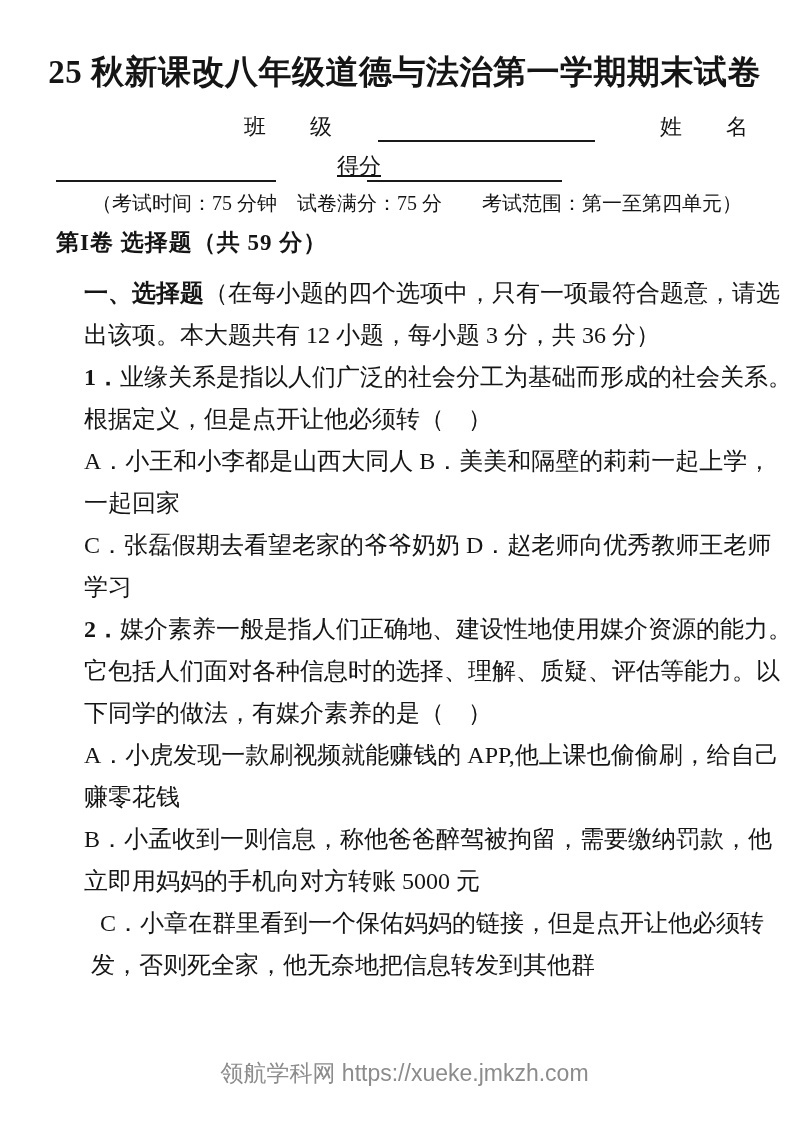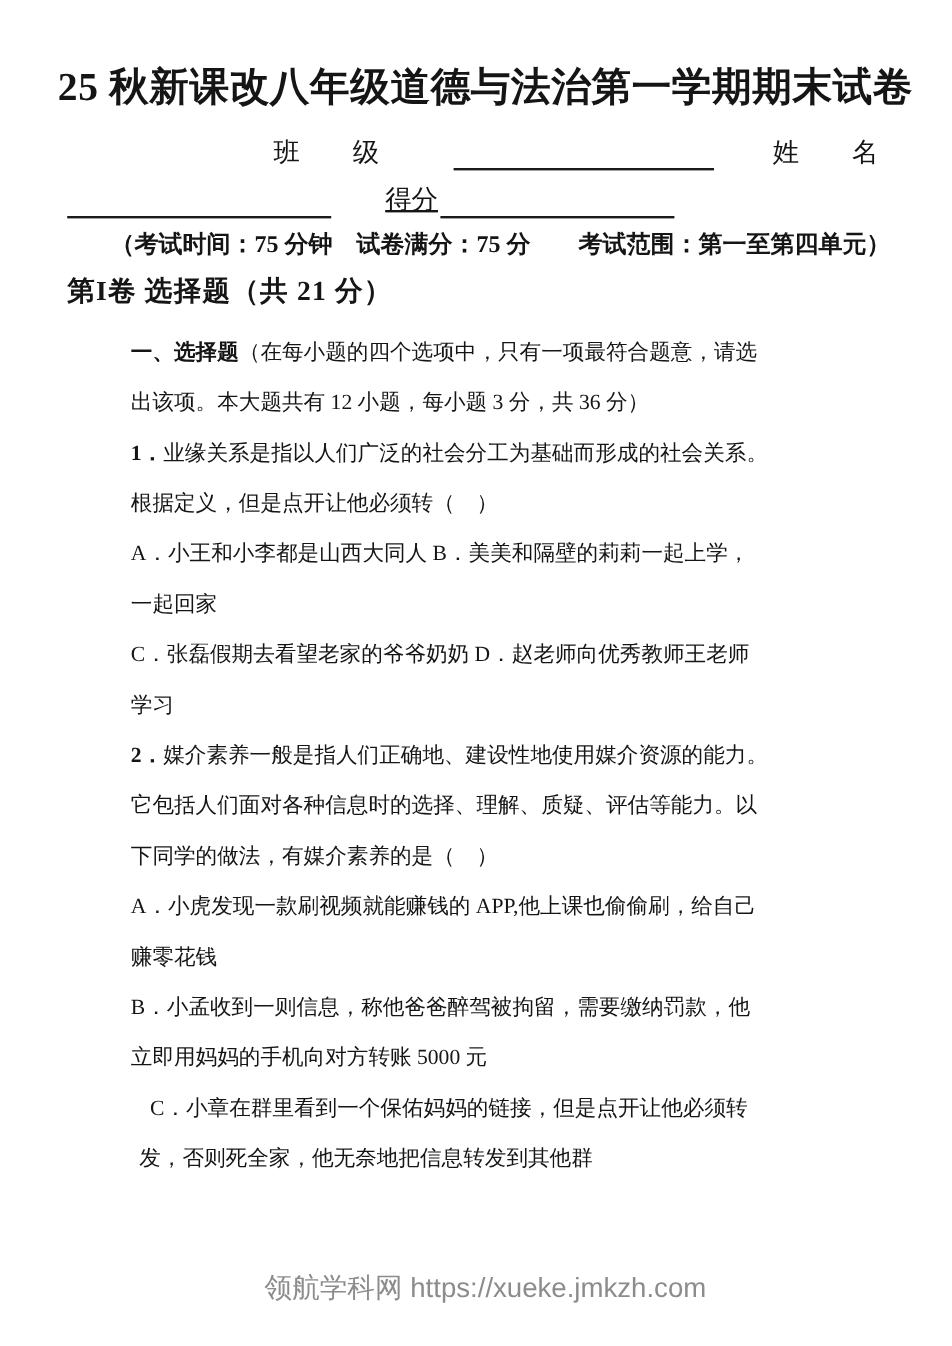--- a/index.html
+++ b/index.html
@@ -11,43 +11,42 @@
     font-family:"Liberation Serif","DejaVu Serif",serif;
     overflow:hidden;
     padding-left:16px;
   }
   .title{
     position:absolute;top:50px;left:0;width:100%;
     text-align:center;font-size:33px;font-weight:700;
     white-space:nowrap;letter-spacing:0.5px;
   }
   .hdr-label{
-    position:absolute;font-size:22px;white-space:pre;
+    position:absolute;font-size:22px;white-space:pre;margin-left:16px;
   }
   .blank{
     position:absolute;border-bottom:2px solid #1a1a1a;height:30px;
   }
   .lbl-class{left:228px;top:112px;}
   .blank-class{left:378px;top:110px;width:217px;}
   .lbl-name{left:644px;top:112px;}
   .blank-score-left{left:56px;top:150px;width:220px;}
   .lbl-score{left:321px;top:151px;text-decoration:underline;}
   .blank-score-right{left:367px;top:150px;width:195px;}
   .exam-info{
     position:absolute;left:92px;top:190px;
-    font-size:20px;font-weight:700;white-space:nowrap;
+    font-size:20px;font-weight:400;white-space:nowrap;
   }
   .section-heading{
     position:absolute;left:56px;top:227px;
     font-size:23px;font-weight:700;white-space:nowrap;letter-spacing:1px;
   }
   .body-lines{
     position:absolute;left:84px;top:272px;right:20px;
-    font-size:18px;
-    margin-left:25px;
+    font-size:24px;
   }
   .bline{
     height:42px;line-height:42px;white-space:nowrap;
   }
   .bline b{font-weight:700;}
   .bline.ind1{padding-left:7px;}
   .bline.ind2{padding-left:16px;}
   .footer{
     position:absolute;left:0;top:1058px;width:100%;
     text-align:center;
@@ -66,21 +65,21 @@
   <span class="hdr-label lbl-class">班　　级</span>
   <div class="blank blank-class"></div>
   <span class="hdr-label lbl-name">姓　　名</span>
 
   <div class="blank blank-score-left"></div>
   <span class="hdr-label lbl-score">得分</span>
   <div class="blank blank-score-right"></div>
 
   <div class="exam-info">（考试时间：75 分钟　试卷满分：75 分　　考试范围：第一至第四单元）</div>
 
-  <div class="section-heading">第I卷 选择题（共 21 分）</div>
+  <div class="section-heading">第I卷 选择题（共 59 分）</div>
 
   <div class="body-lines">
       <div class="bline"><b>一、选择题</b>（在每小题的四个选项中，只有一项最符合题意，请选</div>
       <div class="bline">出该项。本大题共有 12 小题，每小题 3 分，共 36 分）</div>
       <div class="bline"><b>1．</b>业缘关系是指以人们广泛的社会分工为基础而形成的社会关系。</div>
       <div class="bline">根据定义，但是点开让他必须转（　）</div>
       <div class="bline">A．小王和小李都是山西大同人 B．美美和隔壁的莉莉一起上学，</div>
       <div class="bline">一起回家</div>
       <div class="bline">C．张磊假期去看望老家的爷爷奶奶 D．赵老师向优秀教师王老师</div>
       <div class="bline">学习</div>

